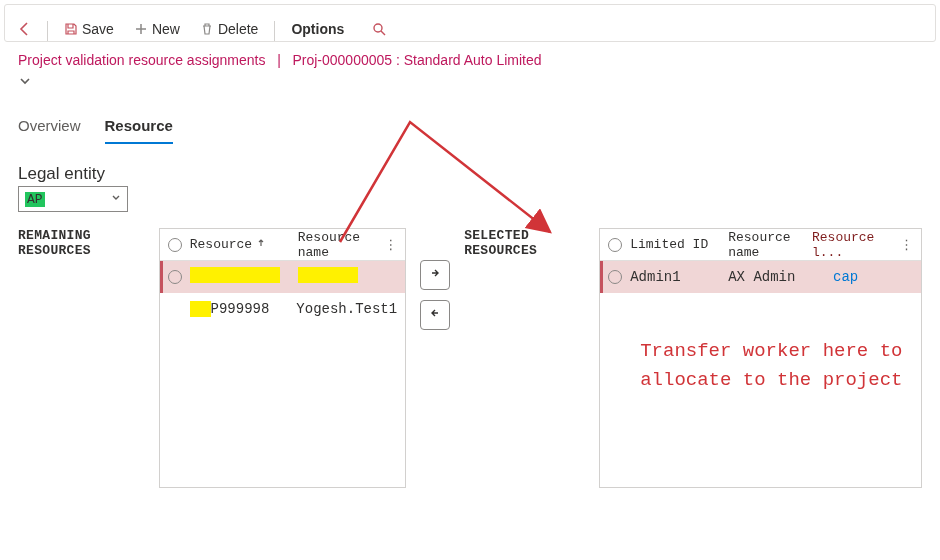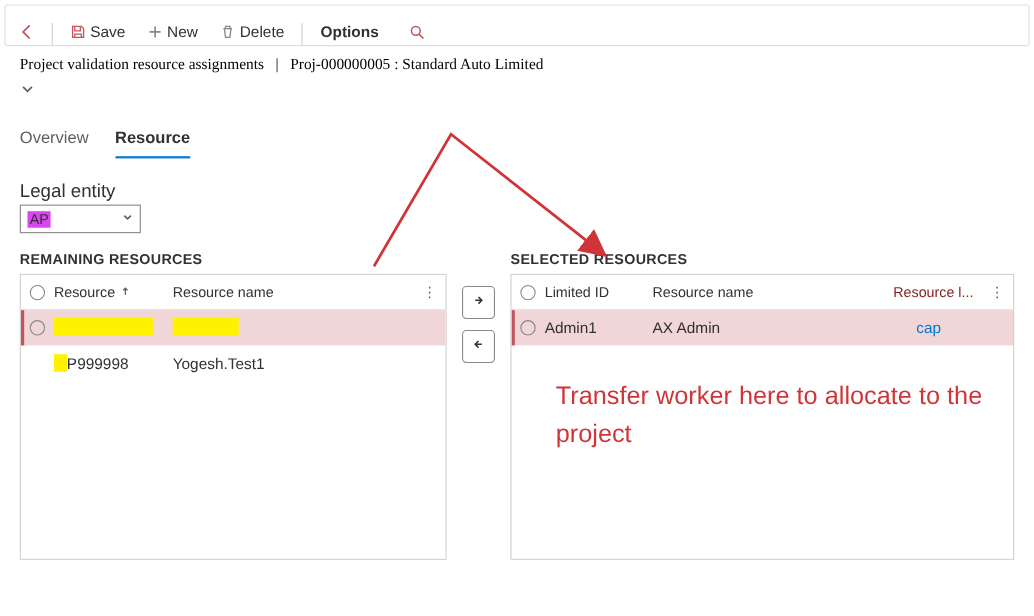--- a/index.html
+++ b/index.html
@@ -38,23 +38,22 @@
   .divider {
     width: 1px;
     height: 20px;
     background: #d2d0ce;
     margin: 0 4px;
   }
   .icon { display: inline-flex; }
   .page-pad { padding: 0 18px; }
   .breadcrumb {
     font-size: 14px;
-    color: #000000;
+    color: #be185d;
     margin-bottom: 4px;
-    font-family: Liberation Serif, serif;
   }
   .view-title {
     font-size: 30px;
     font-weight: 600;
     display: flex;
     align-items: center;
     gap: 6px;
     margin-bottom: 18px;
   }
   .chev { font-size: 18px; color: #605e5c; }
@@ -83,35 +82,37 @@
     display: flex;
     align-items: center;
     justify-content: space-between;
     border: 1px solid #8a8886;
     width: 110px;
     height: 26px;
     padding: 0 6px;
     font-size: 13px;
   }
   .combo .selbox {
-    background: #d946ef;
+    background: #22c55e;
     padding: 0 2px;
+    font-family: Liberation Mono, monospace;
   }
   .combo .chv { color: #605e5c; font-size: 11px; }
   .grids-area {
     display: flex;
     gap: 14px;
     align-items: flex-start;
     margin-top: 16px;
     position: relative;
   }
   .panel {
     display: flex;
-    flex-direction: column;
+    flex-direction: row;
     width: 390px;
+    font-family: Liberation Mono, monospace;
   }
   .panel-title {
     font-size: 13px;
     font-weight: 700;
     letter-spacing: 0.3px;
     text-transform: uppercase;
     margin-bottom: 6px;
   }
   .grid {
     border: 1px solid #d2d0ce;
@@ -147,21 +148,21 @@
   }
   .col-resource { width: 100px; }
   .col-resname { flex: 1; }
   .col-rid { width: 90px; }
   .col-legal { width: 80px; color: #0078d4; }
   .hl { background: #fff100; }
   .annot-left {
     color: #d13438; font-size: 19px; padding: 24px 20px 0 20px; line-height: 1.5;
   }
   .annot-right {
-    color: #d13438; font-size: 23px; position: absolute; top: 92px; left: 40px; line-height: 1.5;
+    color: #d13438; font-size: 19px; position: absolute; top: 108px; left: 40px; line-height: 1.5;
   }
   .transfer-col {
     display: flex;
     flex-direction: column;
     gap: 10px;
     margin-top: 32px;
   }
   .tbtn {
     width: 30px; height: 30px; border: 1px solid #8a8886; border-radius: 4px;
     display: flex; align-items: center; justify-content: center; cursor: pointer;

